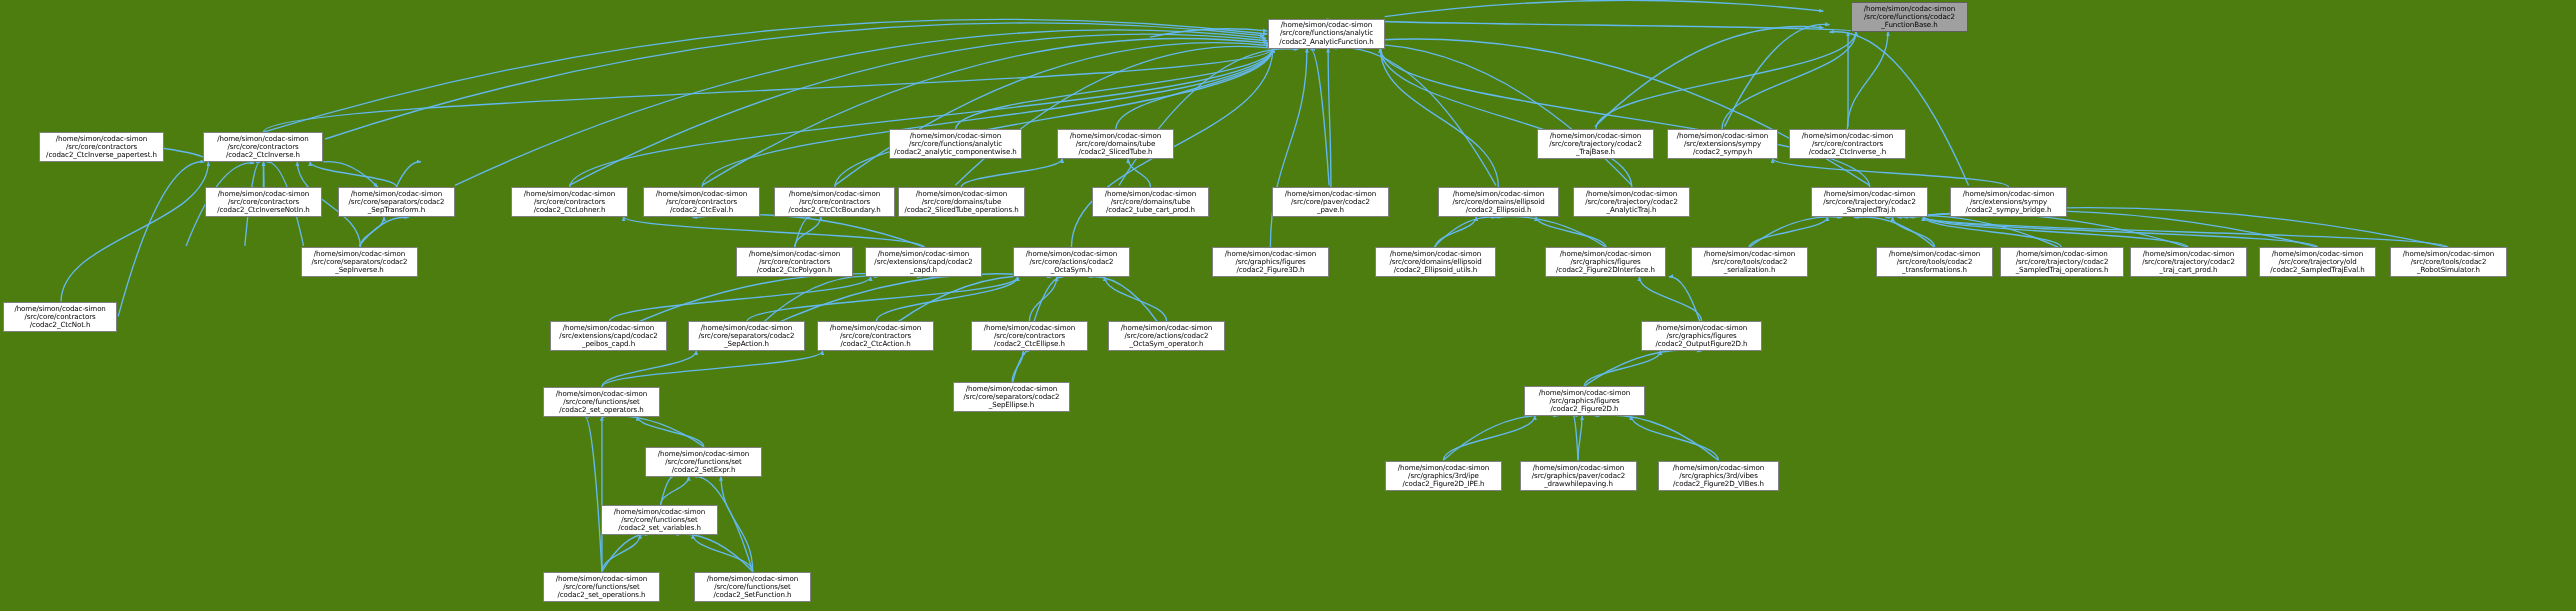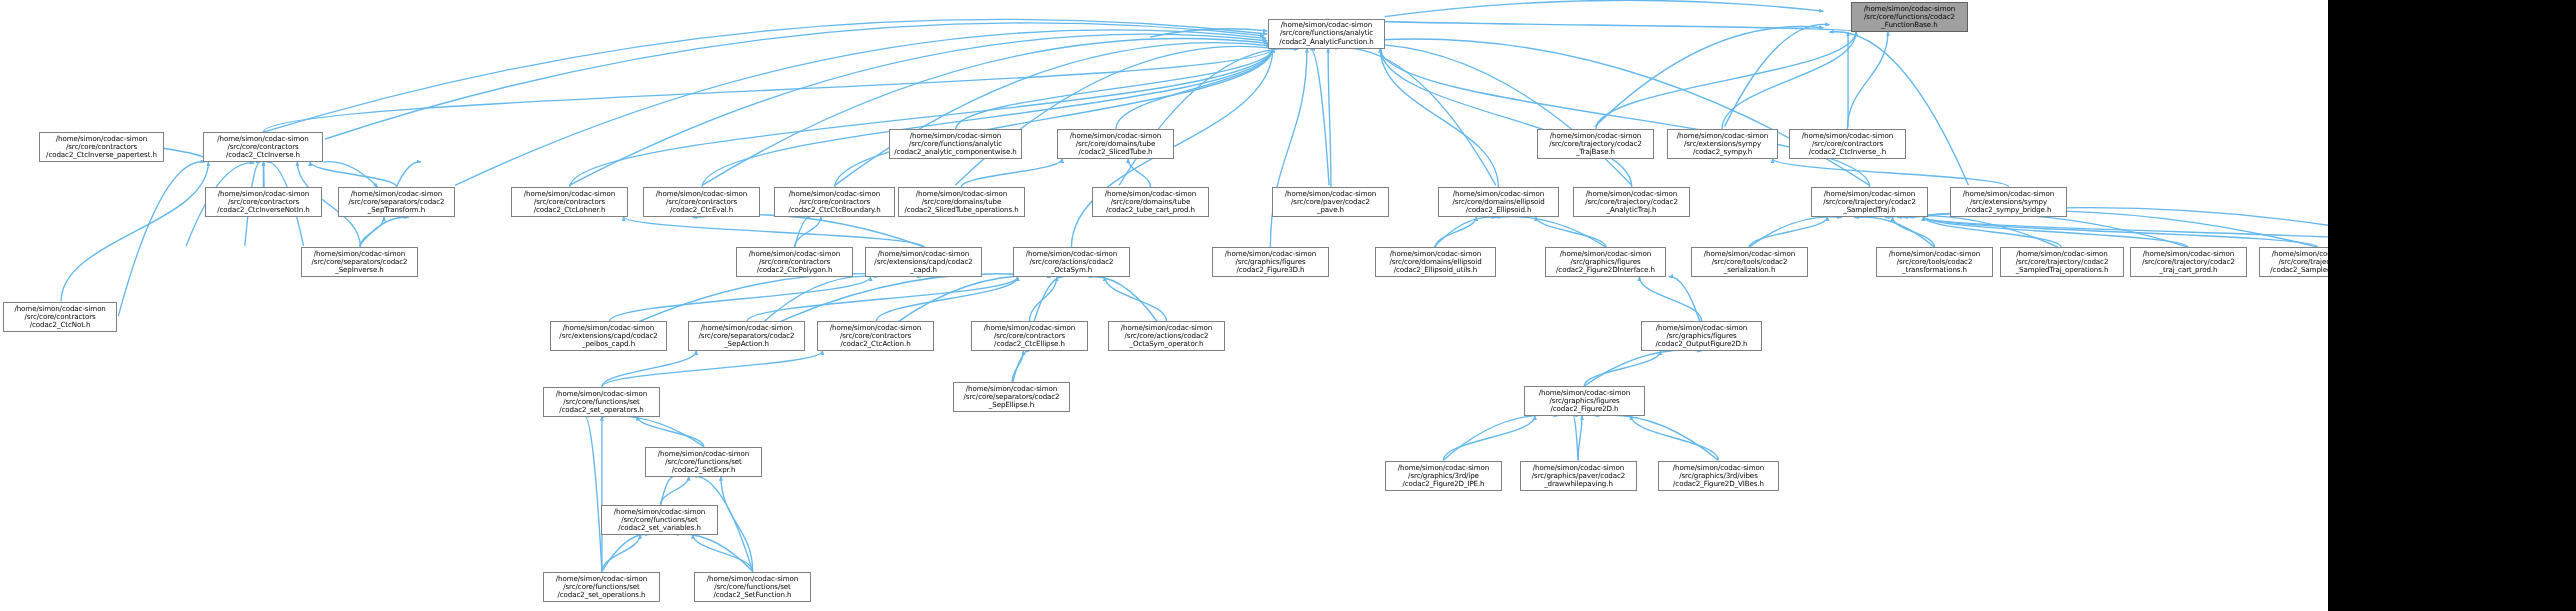--- a/index.html
+++ b/index.html
@@ -1,17 +1,17 @@
 <!DOCTYPE html>
 <html style="font-size:10px"><head>
 <meta charset="utf-8">
 <title>Include dependency graph</title>
 <style>
   html,body{margin:0;padding:0;background:#000;}
-  #canvas{position:relative;width:2328px;height:611px;background:#ffffff;
+  #canvas{position:relative;width:2576px;height:611px;background:#4d7c0f;
           font-family:"DejaVu Sans","Liberation Sans",sans-serif;overflow:hidden;}
   svg#edges{position:absolute;left:0;top:0;width:2576px;height:611px;pointer-events:none;}
   .node{position:absolute;box-sizing:border-box;background:#fff;border:0.6px solid #808080;
         color:#000;font-size:7.1px;line-height:8.2px;text-align:center;
         display:flex;align-items:center;justify-content:center;padding:0.6px 1.9px;
         white-space:pre-line;letter-spacing:-0.1px;}
   .node.root{background:#a0a0a0;border-color:#606060;}
 </style>
 </head>
 <body>

